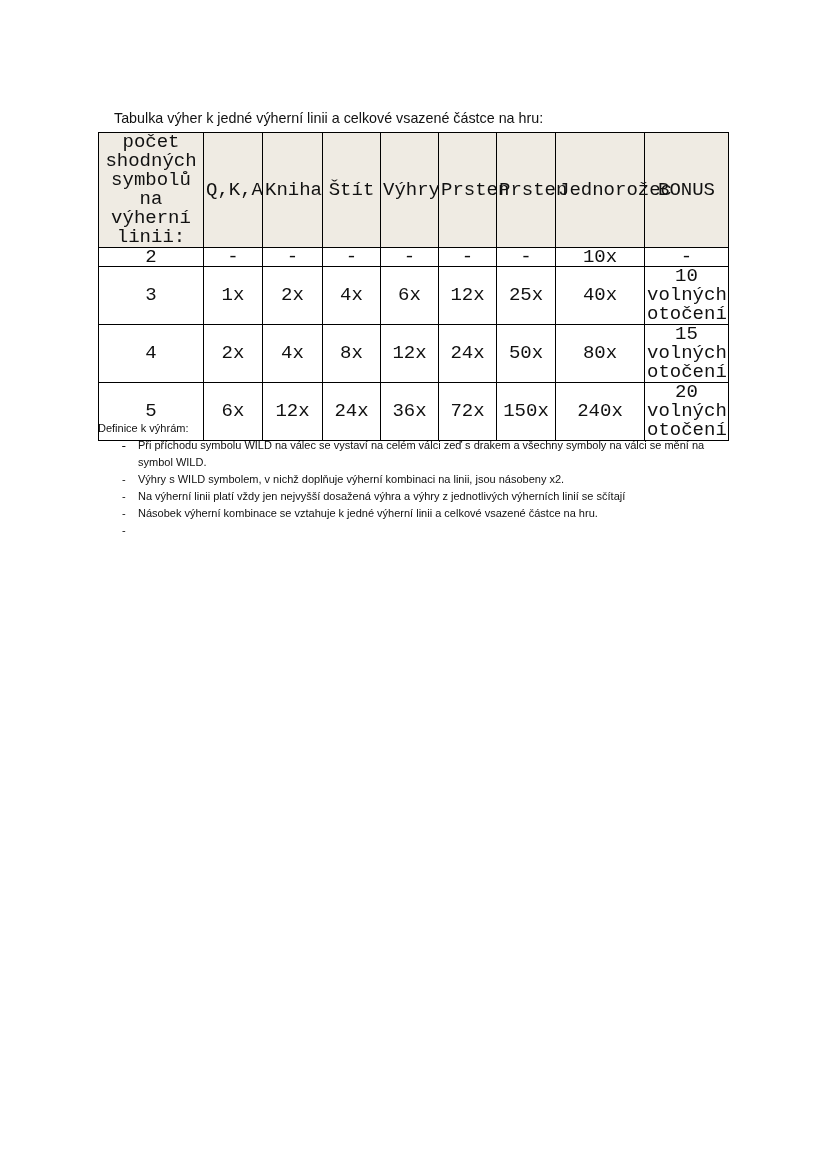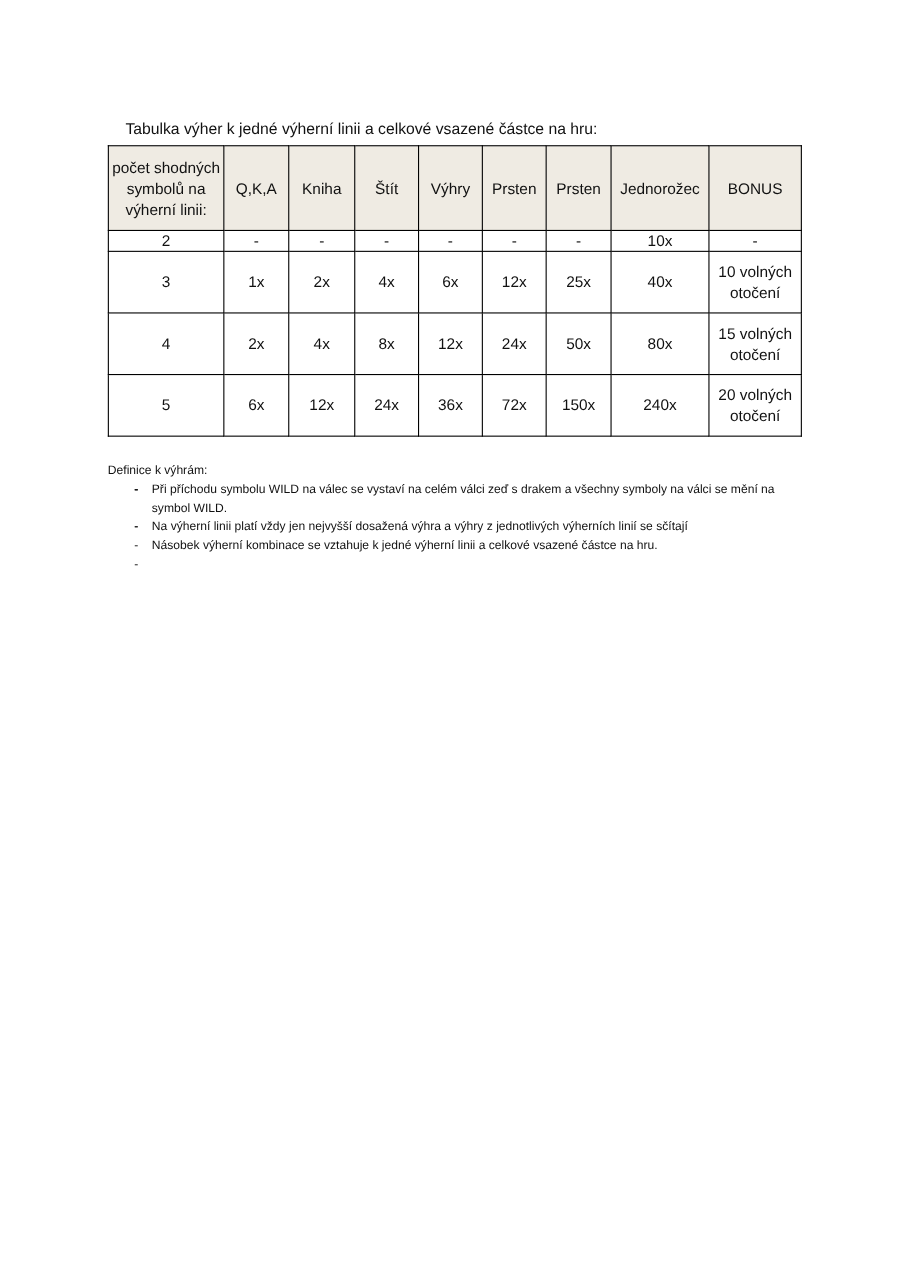--- a/index.html
+++ b/index.html
@@ -1,18 +1,18 @@
 <!DOCTYPE html>
 <html><head>
 <meta charset="utf-8">
 <style>
   html, body { margin: 0; padding: 0; background: #ffffff; }
   body { width: 827px; height: 1169px; position: relative; font-family: "Liberation Sans", sans-serif; color: #111; }
   .title { position: absolute; left: 98px; top: 94px; font-size: 14.3px; font-weight: normal; margin: 16px; }
-  table { position: absolute; left: 98px; top: 132px; border-collapse: collapse; table-layout: fixed; width: 631px; font-size: 14px; }
+  table { position: absolute; left: 98px; top: 132px; border-collapse: collapse; table-layout: fixed; width: 631px; font-size: 19px; font-family: Liberation Mono, monospace; }
   td, th { border: 1px solid #000; text-align: center; vertical-align: middle; padding: 0 2px; line-height: 19px; font-weight: normal; }
   thead th { background: #efebe3; height: 76px; }
   tr.r2 td { height: 18px; line-height: 17px; }
   tr.rb td { height: 55px; }
   .defs { position: absolute; left: 98px; top: 420px; width: 632px; font-size: 11px; line-height: 17px; }
   .defs p { margin: 0; }
   .defs ul { margin: 0; padding: 0; list-style: none; }
   .defs li { position: relative; padding-left: 40px; margin: 0; }
   .defs li .dash { position: absolute; left: 24px; top: 0; }
 </style>
@@ -93,18 +93,18 @@
     </tr>
   </tbody>
 </table>
 
 <div class="defs">
   <p>Definice k výhrám:</p>
   <ul>
     <li><span class="dash">-</span></li>
     <li><span class="dash">-</span></li>
     <li><span class="dash">-</span><span>Při příchodu symbolu WILD na válec se vystaví na celém válci zeď s drakem a všechny symboly na válci se mění na symbol WILD.</span></li>
-    <li><span class="dash">-</span></li>
+    <li><span class="dash">-</span><span>Výhry s WILD symbolem, v nichž doplňuje výherní kombinaci na linii, jsou násobeny x2.</span></li>
     <li><span class="dash">-</span><span>Na výherní linii platí vždy jen nejvyšší dosažená výhra a výhry z jednotlivých výherních linií se sčítají</span></li>
     <li><span class="dash">-</span><span>Násobek výherní kombinace se vztahuje k jedné výherní linii a celkové vsazené částce na hru.</span></li>
     <li><span class="dash">-</span></li>
   </ul>
 </div>
 
 </body></html>

